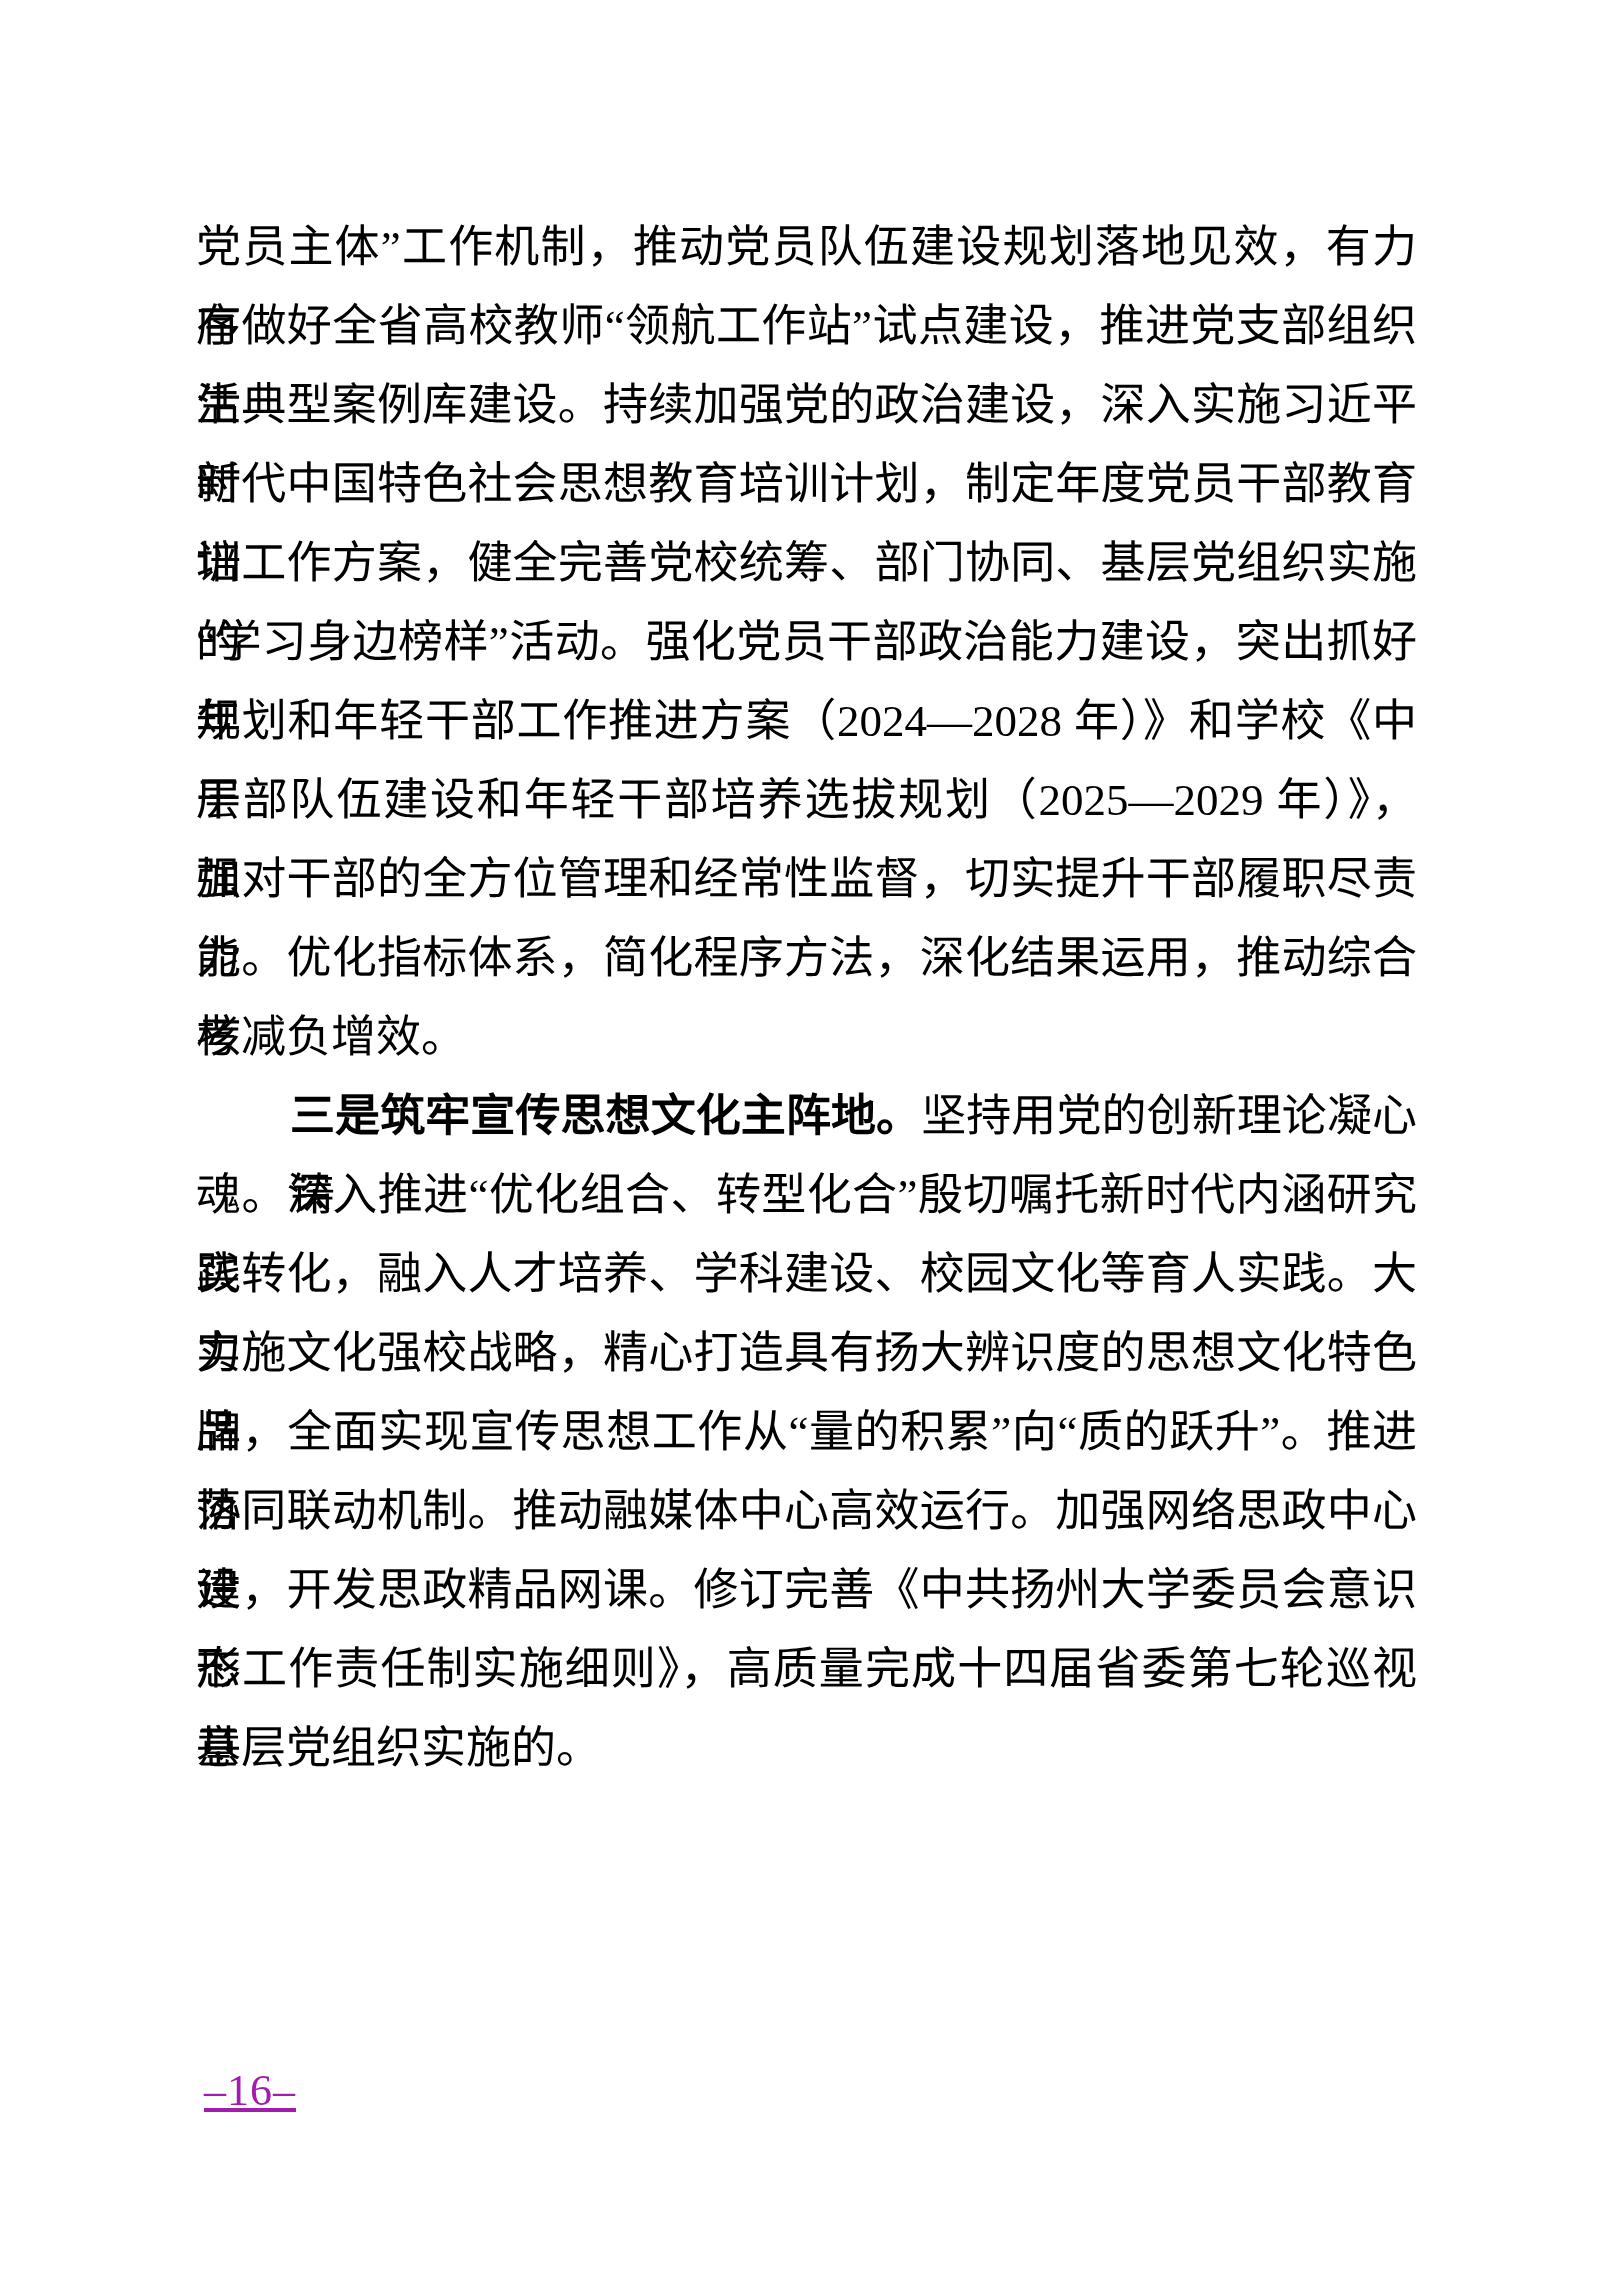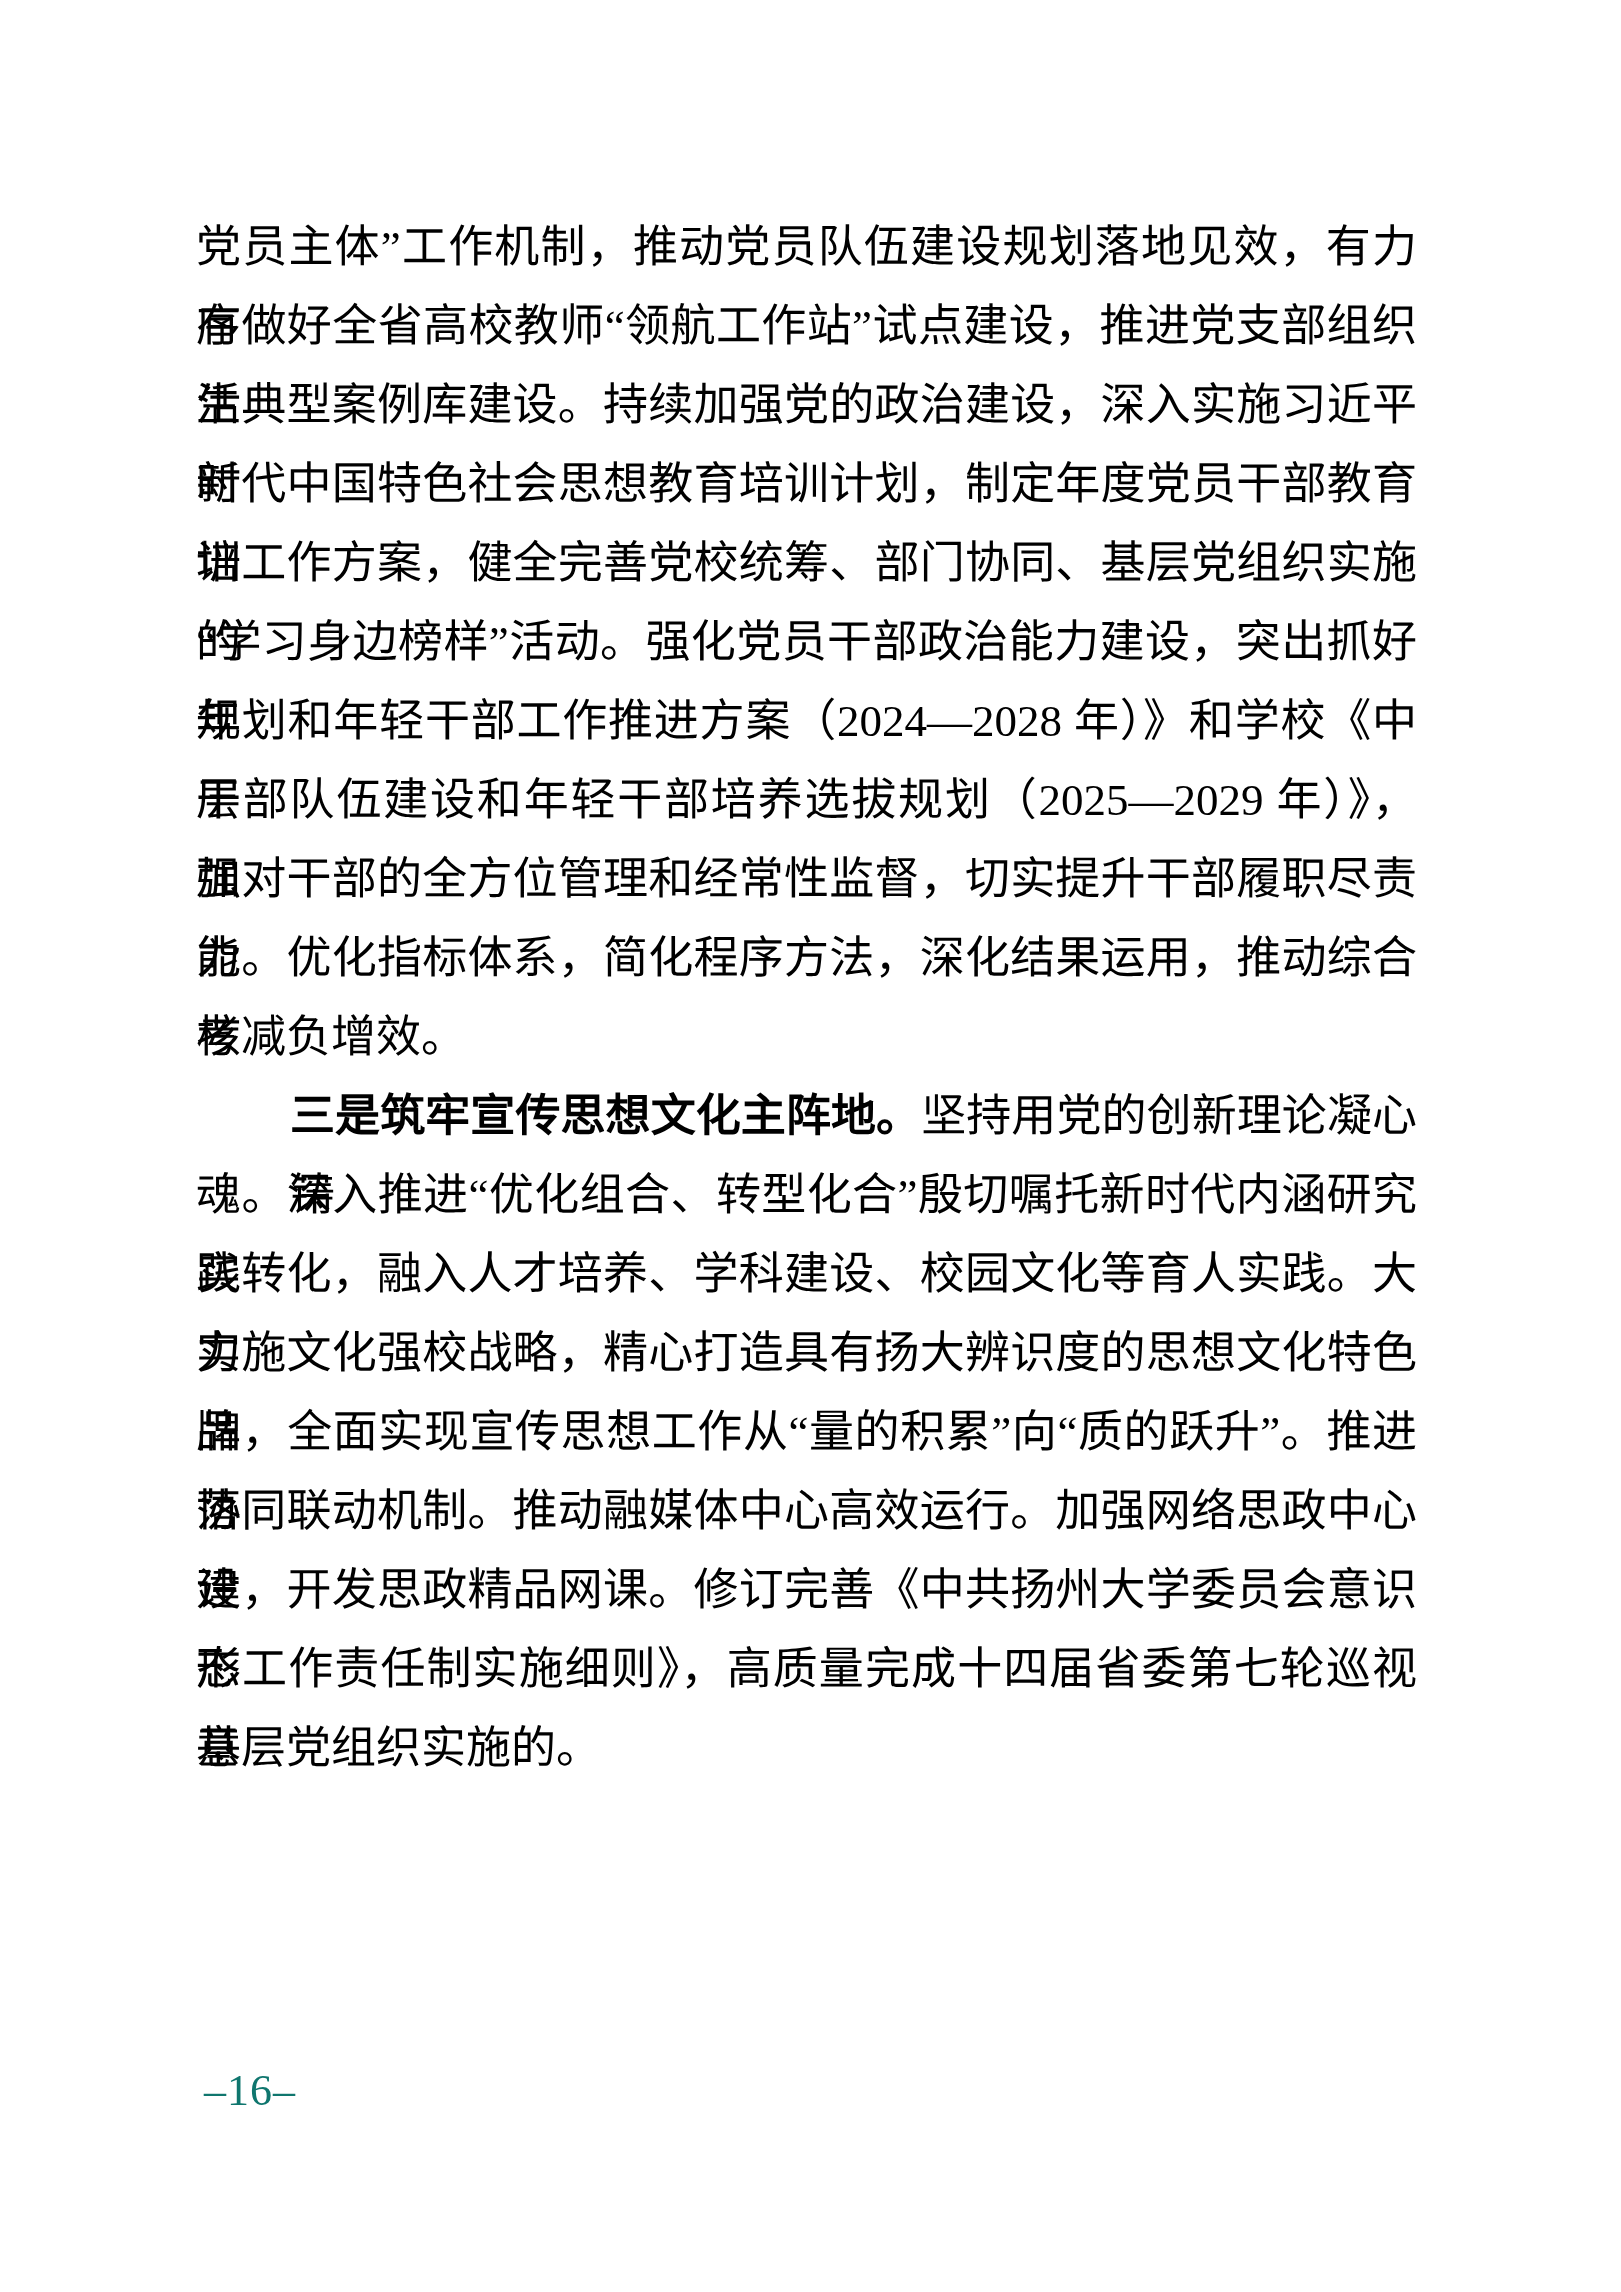--- a/index.html
+++ b/index.html
@@ -51,22 +51,23 @@
   }
   .seg-regular {
     font-weight: normal;
   }
   .page-number {
     position: absolute;
     left: 204px;
     top: 2066px;
     font-size: 44px;
     line-height: 49px;
-    color: #0f766e;
+    color: #a21caf;
     letter-spacing: 1px;
+    text-decoration: underline;
   }
 </style>
 </head>
 <body>
 
 <div class="page">
   <main class="body-text">
       <div class="paragraph">
         <div class="line"><span class="seg-regular">党员主体”工作机制，推动党员队伍建设规划落地见效，有力有</span></div>
         <div class="line"><span class="seg-regular">序做好全省高校教师“领航工作站”试点建设，推进党支部组织生</span></div>

